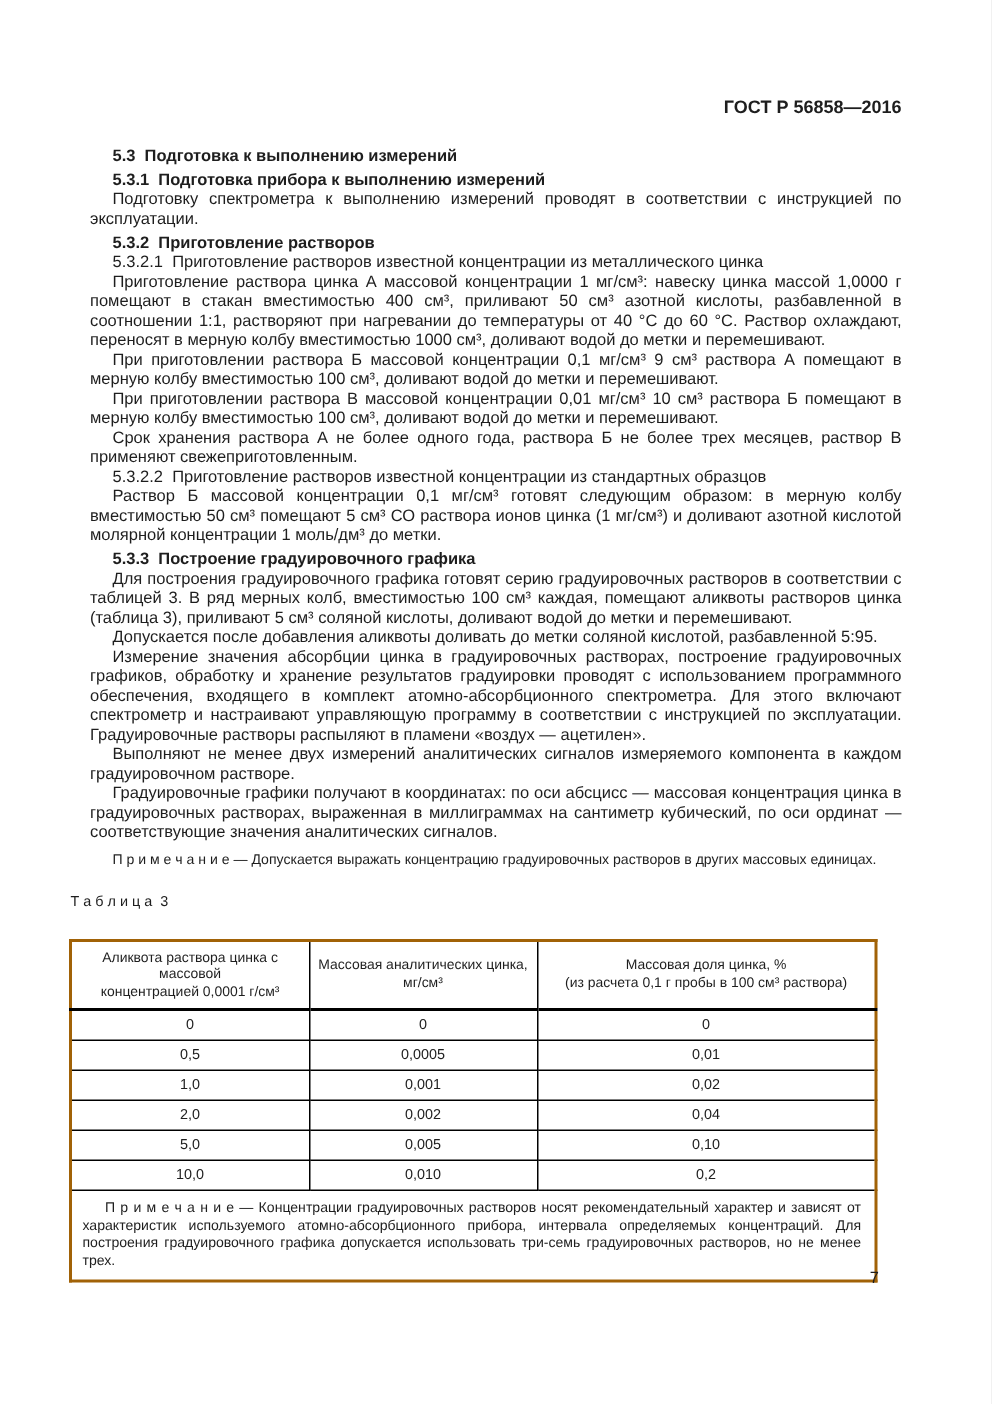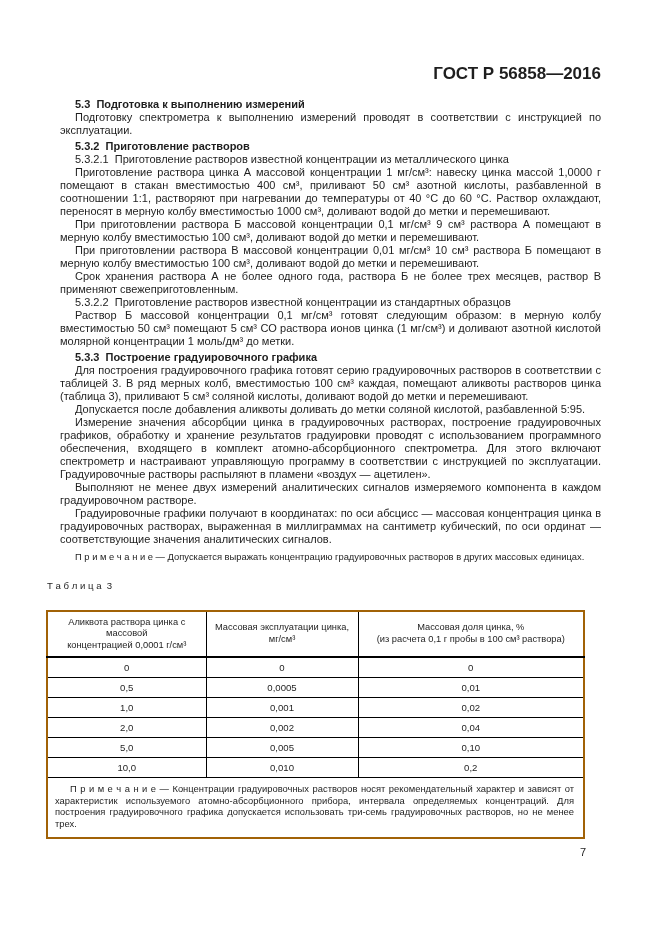--- a/index.html
+++ b/index.html
@@ -7,21 +7,21 @@
     position:relative;
     width:661px; height:936px;
     margin:0 auto;
     background:#ffffff;
     color:#1e1e1e;
     font-family:"Liberation Sans","DejaVu Sans",sans-serif;
     overflow:hidden;
   }
   .doc-code {
     position:absolute; top:64px; left:60px; width:541px;
-    text-align:right; font-weight:700; font-size:17px;
+    text-align:right; font-weight:700; font-size:12px;
   }
   .content {
     position:absolute; top:95px; left:60px; width:541px;
     font-size:11px; line-height:13px; text-align:justify;
   }
   .h { font-weight:700; margin:3px 0 0 0; text-indent:15px; text-align:left; }
   .p { margin:0; text-indent:15px; }
   .smallnote {
     font-size:9.4px; line-height:11.5px;
     margin:5px 0 0 0; text-indent:15px;
@@ -55,20 +55,21 @@
 </style>
 </head>
 <body>
 
 <div class="page">
 
   <div class="doc-code">ГОСТ Р 56858—2016</div>
 
   <div class="content">
     <p class="h">5.3&nbsp;&nbsp;Подготовка к выполнению измерений</p>
+    <p class="h">5.3.1&nbsp;&nbsp;Подготовка прибора к выполнению измерений</p>
     <p class="p">Подготовку спектрометра к выполнению измерений проводят в соответствии с инструкцией по эксплуатации.</p>
     <p class="h">5.3.2&nbsp;&nbsp;Приготовление растворов</p>
     <p class="p">5.3.2.1&nbsp;&nbsp;Приготовление растворов известной концентрации из металлического цинка</p>
     <p class="p">Приготовление раствора цинка А массовой концентрации 1 мг/см³: навеску цинка массой 1,0000 г помещают в стакан вместимостью 400 см³, приливают 50 см³ азотной кислоты, разбавленной в соотношении 1:1, растворяют при нагревании до температуры от 40 °С до 60 °С. Раствор охлаждают, переносят в мерную колбу вместимостью 1000 см³, доливают водой до метки и перемешивают.</p>
     <p class="p">При приготовлении раствора Б массовой концентрации 0,1 мг/см³ 9 см³ раствора А помещают в мерную колбу вместимостью 100 см³, доливают водой до метки и перемешивают.</p>
     <p class="p">При приготовлении раствора В массовой концентрации 0,01 мг/см³ 10 см³ раствора Б помещают в мерную колбу вместимостью 100 см³, доливают водой до метки и перемешивают.</p>
     <p class="p">Срок хранения раствора А не более одного года, раствора Б не более трех месяцев, раствор В применяют свежеприготовленным.</p>
     <p class="p">5.3.2.2&nbsp;&nbsp;Приготовление растворов известной концентрации из стандартных образцов</p>
     <p class="p">Раствор Б массовой концентрации 0,1 мг/см³ готовят следующим образом: в мерную колбу вместимостью 50 см³ помещают 5 см³ СО раствора ионов цинка (1 мг/см³) и доливают азотной кислотой молярной концентрации 1 моль/дм³ до метки.</p>
     <p class="h">5.3.3&nbsp;&nbsp;Построение градуировочного графика</p>
@@ -84,21 +85,21 @@
     <table class="t3">
       <colgroup>
         <col style="width:159px">
         <col style="width:152px">
         <col style="width:226px">
       </colgroup>
       <thead>
         <tr>
           <th>Аликвота раствора цинка с массовой
 концентрацией 0,0001 г/см³</th>
-          <th>Массовая эксплуатации цинка,
+          <th>Массовая аналитических цинка,
 мг/см³</th>
           <th>Массовая доля цинка, %
 (из расчета 0,1 г пробы в 100 см³ раствора)</th>
         </tr>
       </thead>
       <tbody>
         <tr>
           <td>0</td>
           <td>0</td>
           <td>0</td>

